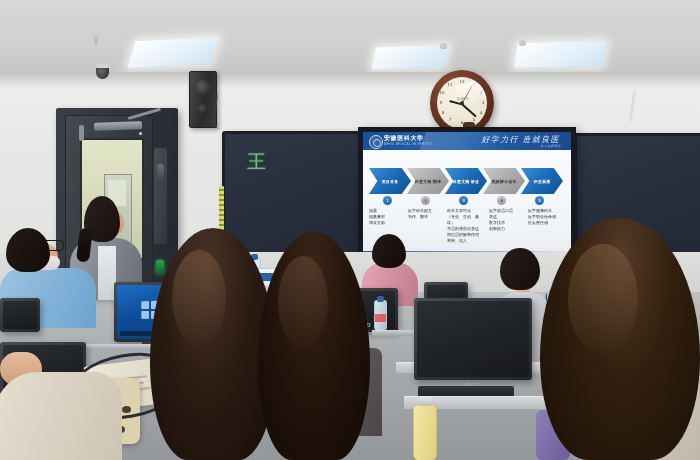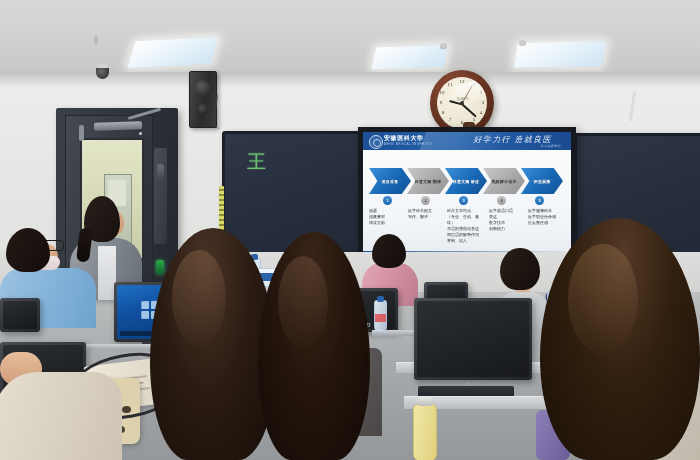--- a/index.html
+++ b/index.html
@@ -80,21 +80,21 @@
     background:linear-gradient(100deg,#1c4f96,#2563ad 45%,#1a4a90);overflow:hidden;}
   .slide-top .sheen{position:absolute;left:60px;top:-6px;width:80px;height:30px;
     background:linear-gradient(110deg,rgba(255,255,255,.18),rgba(255,255,255,0));transform:skewX(-20deg);}
   .logo-seal{position:absolute;left:6px;top:3px;width:12px;height:12px;border-radius:50%;
     border:1px solid #cfe0f2;background:radial-gradient(circle at 40% 35%,#3f74b8,#1b4a8d);}
   .logo-seal:after{content:"";position:absolute;left:3px;top:3px;width:6px;height:6px;border-radius:50%;border:1px solid #bed4ec;}
   .logo-cn{position:absolute;left:21px;top:3px;font-size:6px;color:#ffffff;letter-spacing:.6px;
     font-family:"Liberation Serif",serif;font-weight:bold;line-height:7px;white-space:nowrap;}
   .logo-en{position:absolute;left:21px;top:11px;font-size:2.6px;color:#bcd3ec;letter-spacing:.5px;
     line-height:3px;white-space:nowrap;}
-  .calli{position:absolute;right:19px;top:2px;font-size:8px;color:#eaf2fb;letter-spacing:1.4px;
+  .calli{position:absolute;right:11px;top:2px;font-size:8px;color:#eaf2fb;letter-spacing:1.4px;
     font-family:"Liberation Serif",serif;font-style:italic;white-space:nowrap;}
   .calli-sub{position:absolute;right:10px;top:12px;font-size:3px;color:#aec8e6;letter-spacing:.4px;white-space:nowrap;}
 
   .flow{position:absolute;left:6px;top:36px;width:196px;height:28px;}
   .chev{position:absolute;top:0;width:42px;height:26px;display:flex;align-items:center;justify-content:center;
     clip-path:polygon(0 0,78% 0,100% 50%,78% 100%,0 100%,20% 50%);}
   .chev.b{background:linear-gradient(135deg,#3d8fd6,#1767b5 55%,#14528f);}
   .chev.g{background:linear-gradient(135deg,#c9c9c9,#a9a9a9 55%,#949494);}
   .chev-txt{font-size:4px;color:#fff;line-height:5px;text-align:center;font-weight:bold;
     text-shadow:0 0 1px rgba(0,0,0,.4);letter-spacing:.2px;width:28px;}

